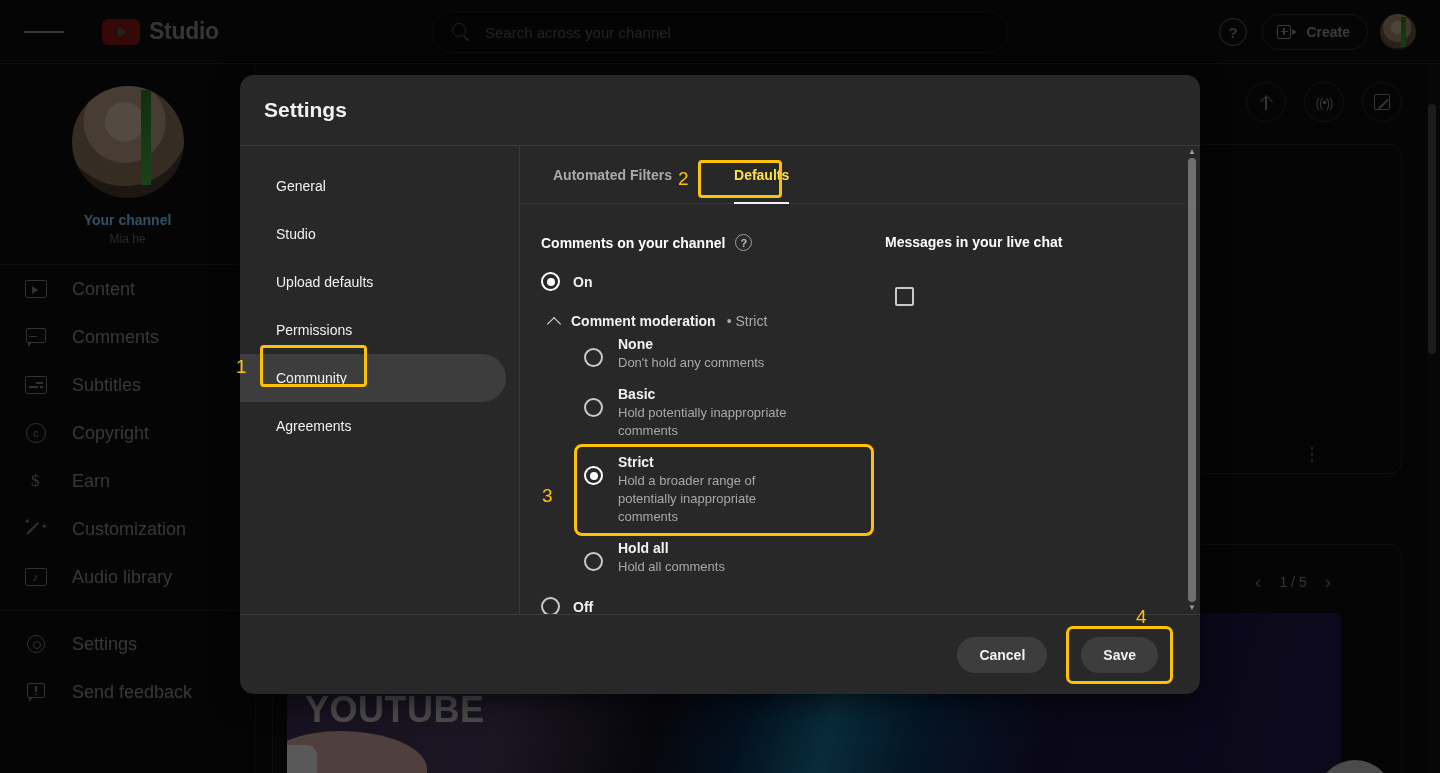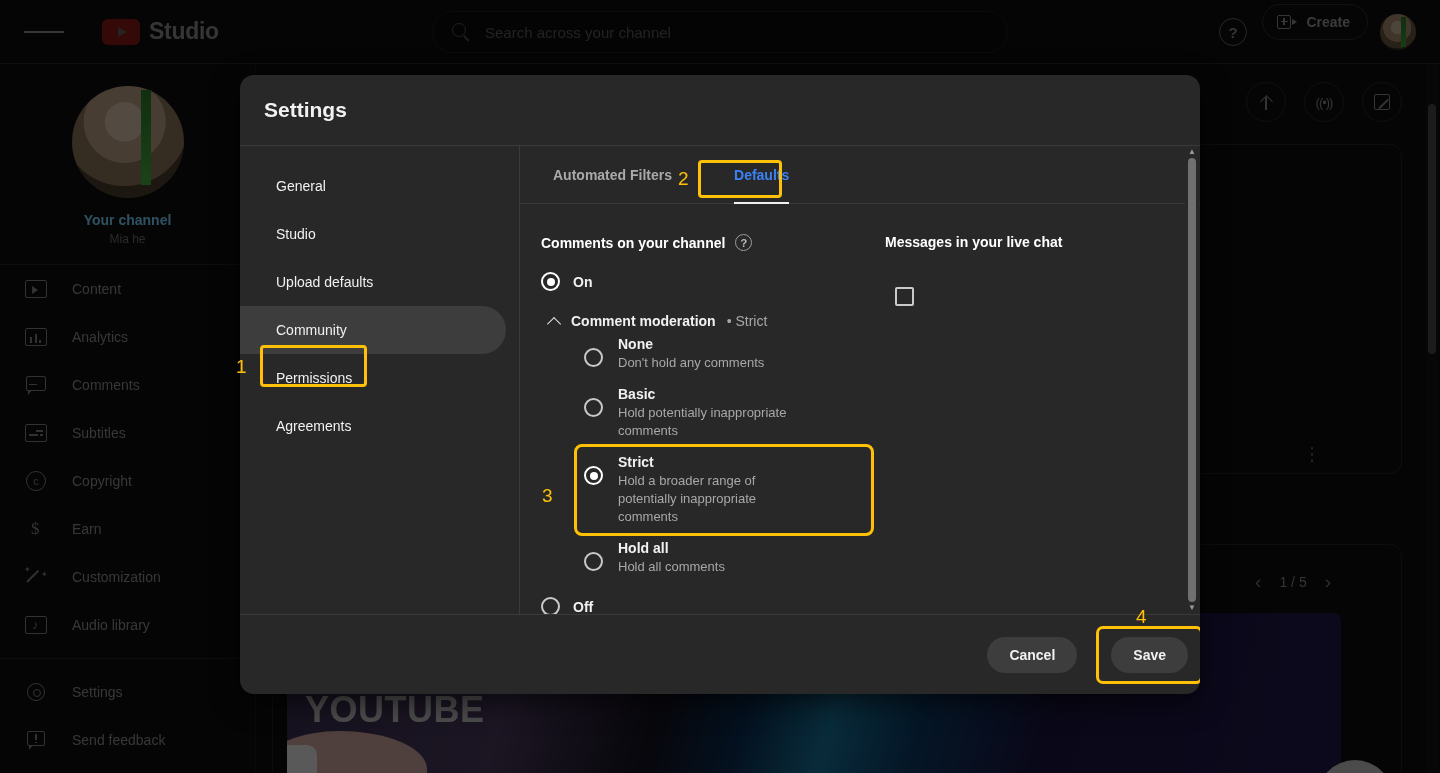--- a/index.html
+++ b/index.html
@@ -38,21 +38,21 @@
   #searchbar .mag { margin-left: 17px; width: 22px; height: 22px; position: relative; opacity: .55; }
   #searchbar .mag::before { content: ""; position: absolute; left: 2px; top: 2px;
     width: 12px; height: 12px; border: 1.6px solid #8c8c8c; border-radius: 50%; }
   #searchbar .mag::after { content: ""; position: absolute; left: 13.5px; top: 14px;
     width: 7px; height: 1.6px; background: #8c8c8c; transform: rotate(45deg); transform-origin: left center; }
   #search-ph { margin-left: 13px; font-size: 15px; color: #5c5c5c; }
 
   #help-btn { position: absolute; right: 193px; top: 18px; width: 28px; height: 28px;
     border: 1.6px solid #6a6a6a; border-radius: 50%; color: #8a8a8a;
     display: flex; align-items: center; justify-content: center; font-size: 15px; font-weight: 700; cursor: pointer; }
-  #create-btn { position: absolute; right: 72px; top: 4px; height: 36px; padding: 0 17px 0 14px;
+  #create-btn { position: absolute; right: 72px; top: 14px; height: 36px; padding: 0 17px 0 14px;
     border: 1px solid #303030; border-radius: 18px; display: flex; align-items: center; gap: 9px; cursor: pointer; }
   #create-icon { width: 20px; height: 14px; position: relative; }
   #create-icon .body { position: absolute; left: 0; top: 0; width: 14px; height: 14px;
     border: 1.5px solid #8f8f8f; border-radius: 2px; }
   #create-icon .body::before { content: ""; position: absolute; left: 5px; top: 2.4px;
     width: 1.5px; height: 6.5px; background: #8f8f8f; }
   #create-icon .body::after { content: ""; position: absolute; left: 2.6px; top: 4.9px;
     width: 6.5px; height: 1.5px; background: #8f8f8f; }
   #create-icon .fin { position: absolute; left: 15px; top: 3.5px; border-left: 5px solid #8f8f8f;
     border-top: 3.5px solid transparent; border-bottom: 3.5px solid transparent; }
@@ -69,21 +69,21 @@
   #channel-block { padding-top: 22px; text-align: center; padding-bottom: 18px; border-bottom: 1px solid #222; }
   #channel-avatar { width: 112px; height: 112px; border-radius: 50%; margin: 0 auto; overflow: hidden; position: relative;
     background: radial-gradient(circle at 47% 32%, #d9c5ab 0 20%, #bda186 21% 42%, #8b735a 43% 66%, #4a3d2e 67% 100%); cursor: pointer; }
   #channel-avatar::after { content: ""; position: absolute; left: 62%; top: 4%; width: 9%; height: 84%;
     background: linear-gradient(#2d7a29, #46b040); }
   #channel-title { margin-top: 14px; font-size: 14px; font-weight: 700; color: #7dd3fc; }
   #channel-sub { margin-top: 4px; font-size: 12px; color: #6e6e6e; }
 
   .nav-item { height: 48px; display: flex; align-items: center; padding-left: 24px; cursor: pointer; }
   .nav-item .ic { width: 24px; height: 24px; margin-right: 24px; position: relative; flex: 0 0 24px; }
-  .nav-item .lbl { font-size: 14px; color: #909090; }
+  .nav-item .lbl { font-size: 18px; color: #909090; }
   .nav-divider { height: 1px; background: #222; margin: 9px 0; }
 
   .ic-box { position: absolute; inset: 3px 1px; border: 1.4px solid #848484; border-radius: 2px; }
   .ic-content::after { content: ""; position: absolute; left: 8px; top: 9px; border-left: 6px solid #848484;
     border-top: 4px solid transparent; border-bottom: 4px solid transparent; }
   .ic-analytics i { position: absolute; bottom: 6px; width: 2px; background: #848484; }
   .ic-analytics i:nth-child(2) { left: 6px; height: 6px; }
   .ic-analytics i:nth-child(3) { left: 10.5px; height: 9px; }
   .ic-analytics i:nth-child(4) { left: 15px; height: 3px; }
   .ic-comments .bub { position: absolute; left: 2px; top: 3px; width: 20px; height: 15px;
@@ -191,21 +191,21 @@
   .dnav-item { height: 48px; display: flex; align-items: center; padding-left: 36px;
     font-size: 14px; font-weight: 500; color: #f1f1f1; cursor: pointer; border-radius: 0 24px 24px 0;
     margin-right: 13px; position: relative; }
   .dnav-item.active { background: #3d3d3d; }
 
   #dlg-content { flex: 1; display: flex; flex-direction: column; min-width: 0; position: relative; }
   #tabs-row { height: 58px; flex: 0 0 58px; display: flex; align-items: center;
     padding-left: 33px; border-bottom: 1px solid #3a3a3a; gap: 0; }
   .tab { font-size: 14px; font-weight: 600; color: #aaaaaa; cursor: pointer; position: relative;
     height: 58px; display: flex; align-items: center; }
-  .tab.active { color: #3b82f6; }
+  .tab.active { color: #fde047; }
   .tab.active::after { content: ""; position: absolute; left: 0; right: 0; bottom: 0; height: 2px; background: #f1f1f1; }
 
   #pane { flex: 1; display: flex; padding: 30px 33px 0 21px; gap: 0; overflow: hidden; }
   .col-left { width: 330px; flex: 0 0 330px; }
   .col-right { flex: 1; padding-left: 14px; }
 
   .sec-head { display: flex; align-items: center; gap: 10px; font-size: 14px; font-weight: 700; color: #ffffff; }
   .qmark { width: 17px; height: 17px; border: 1.4px solid #9d9d9d; border-radius: 50%; color: #bdbdbd;
     font-size: 11px; display: flex; align-items: center; justify-content: center; cursor: pointer; }
 
@@ -240,21 +240,21 @@
   #chat-opt .ctxt { font-size: 14px; font-weight: 700; color: #f1f1f1; line-height: 24px; max-width: 250px; }
 
   #dlg-scroll { position: absolute; right: 1px; top: 0; bottom: 0; width: 14px;
     background: #282828; display: flex; flex-direction: column; align-items: center; }
   #dlg-scroll .sb-arrow { font-size: 8px; color: #9a9a9a; height: 12px; line-height: 12px; cursor: pointer; }
   #dlg-scroll .sb-track { flex: 1; width: 14px; position: relative; }
   #dlg-scroll .sb-thumb { position: absolute; left: 3px; top: 0; width: 8px; height: 100%;
     background: #707070; border-radius: 4px; cursor: pointer; }
 
   #dlg-footer { height: 80px; flex: 0 0 80px; border-top: 1px solid #3a3a3a;
-    display: flex; align-items: center; justify-content: flex-end; gap: 22px; }
+    display: flex; align-items: center; justify-content: flex-end; padding-right: 30px; gap: 22px; }
   .btn { height: 36px; padding: 0 22px; border-radius: 18px; background: #3d3d3d; color: #f1f1f1;
     font-size: 14px; font-weight: 700; display: flex; align-items: center; justify-content: center; cursor: pointer; }
   #save-wrap { outline: 3px solid #ffc107; border-radius: 4px; padding: 8px 12px; }
 
   
   .anno-num { position: absolute; color: #ffc107; font-size: 19px; font-weight: 500;
     font-family: "Liberation Sans", sans-serif; }
   .anno-box { position: absolute; border: 3px solid #ffc107; border-radius: 4px; pointer-events: none; }
 </style>
 </head>
@@ -294,29 +294,20 @@
       <div id="channel-avatar"></div>
       <div id="channel-title">Your channel</div>
       <div id="channel-sub">Mia he</div>
     </div>
 
     <div class="nav-item">
       <div class="ic ic-content">
           <div class="ic-box"></div>
         </div>
       <div class="lbl">Content</div>
-    </div>
-    <div class="nav-item">
-      <div class="ic ic-analytics">
-        <div class="ic-box"></div>
-          <i></i>
-          <i></i>
-          <i></i>
-      </div>
-      <div class="lbl">Analytics</div>
     </div>
     <div class="nav-item">
       <div class="ic ic-comments">
         <div class="bub"></div>
           <div class="ln"></div>
           <div class="ln"></div>
           <div class="tail"></div>
       </div>
       <div class="lbl">Comments</div>
     </div>
@@ -437,22 +428,22 @@
   <div id="dlg-header">
     <div id="dlg-title">Settings</div>
   </div>
 
   <div id="dlg-body">
 
     <div id="dlg-nav">
       <div class="dnav-item">General</div>
       <div class="dnav-item">Studio</div>
       <div class="dnav-item">Upload defaults</div>
+      <div class="dnav-item">Permissions</div>
       <div class="dnav-item active">Community</div>
-      <div class="dnav-item">Permissions</div>
       <div class="dnav-item">Agreements</div>
     </div>
 
     <div id="dlg-content">
 
       <div id="tabs-row">
         <div class="tab">Automated Filters</div>
         <div style="width:62px"></div>
         <div class="tab active">Defaults</div>
       </div>

